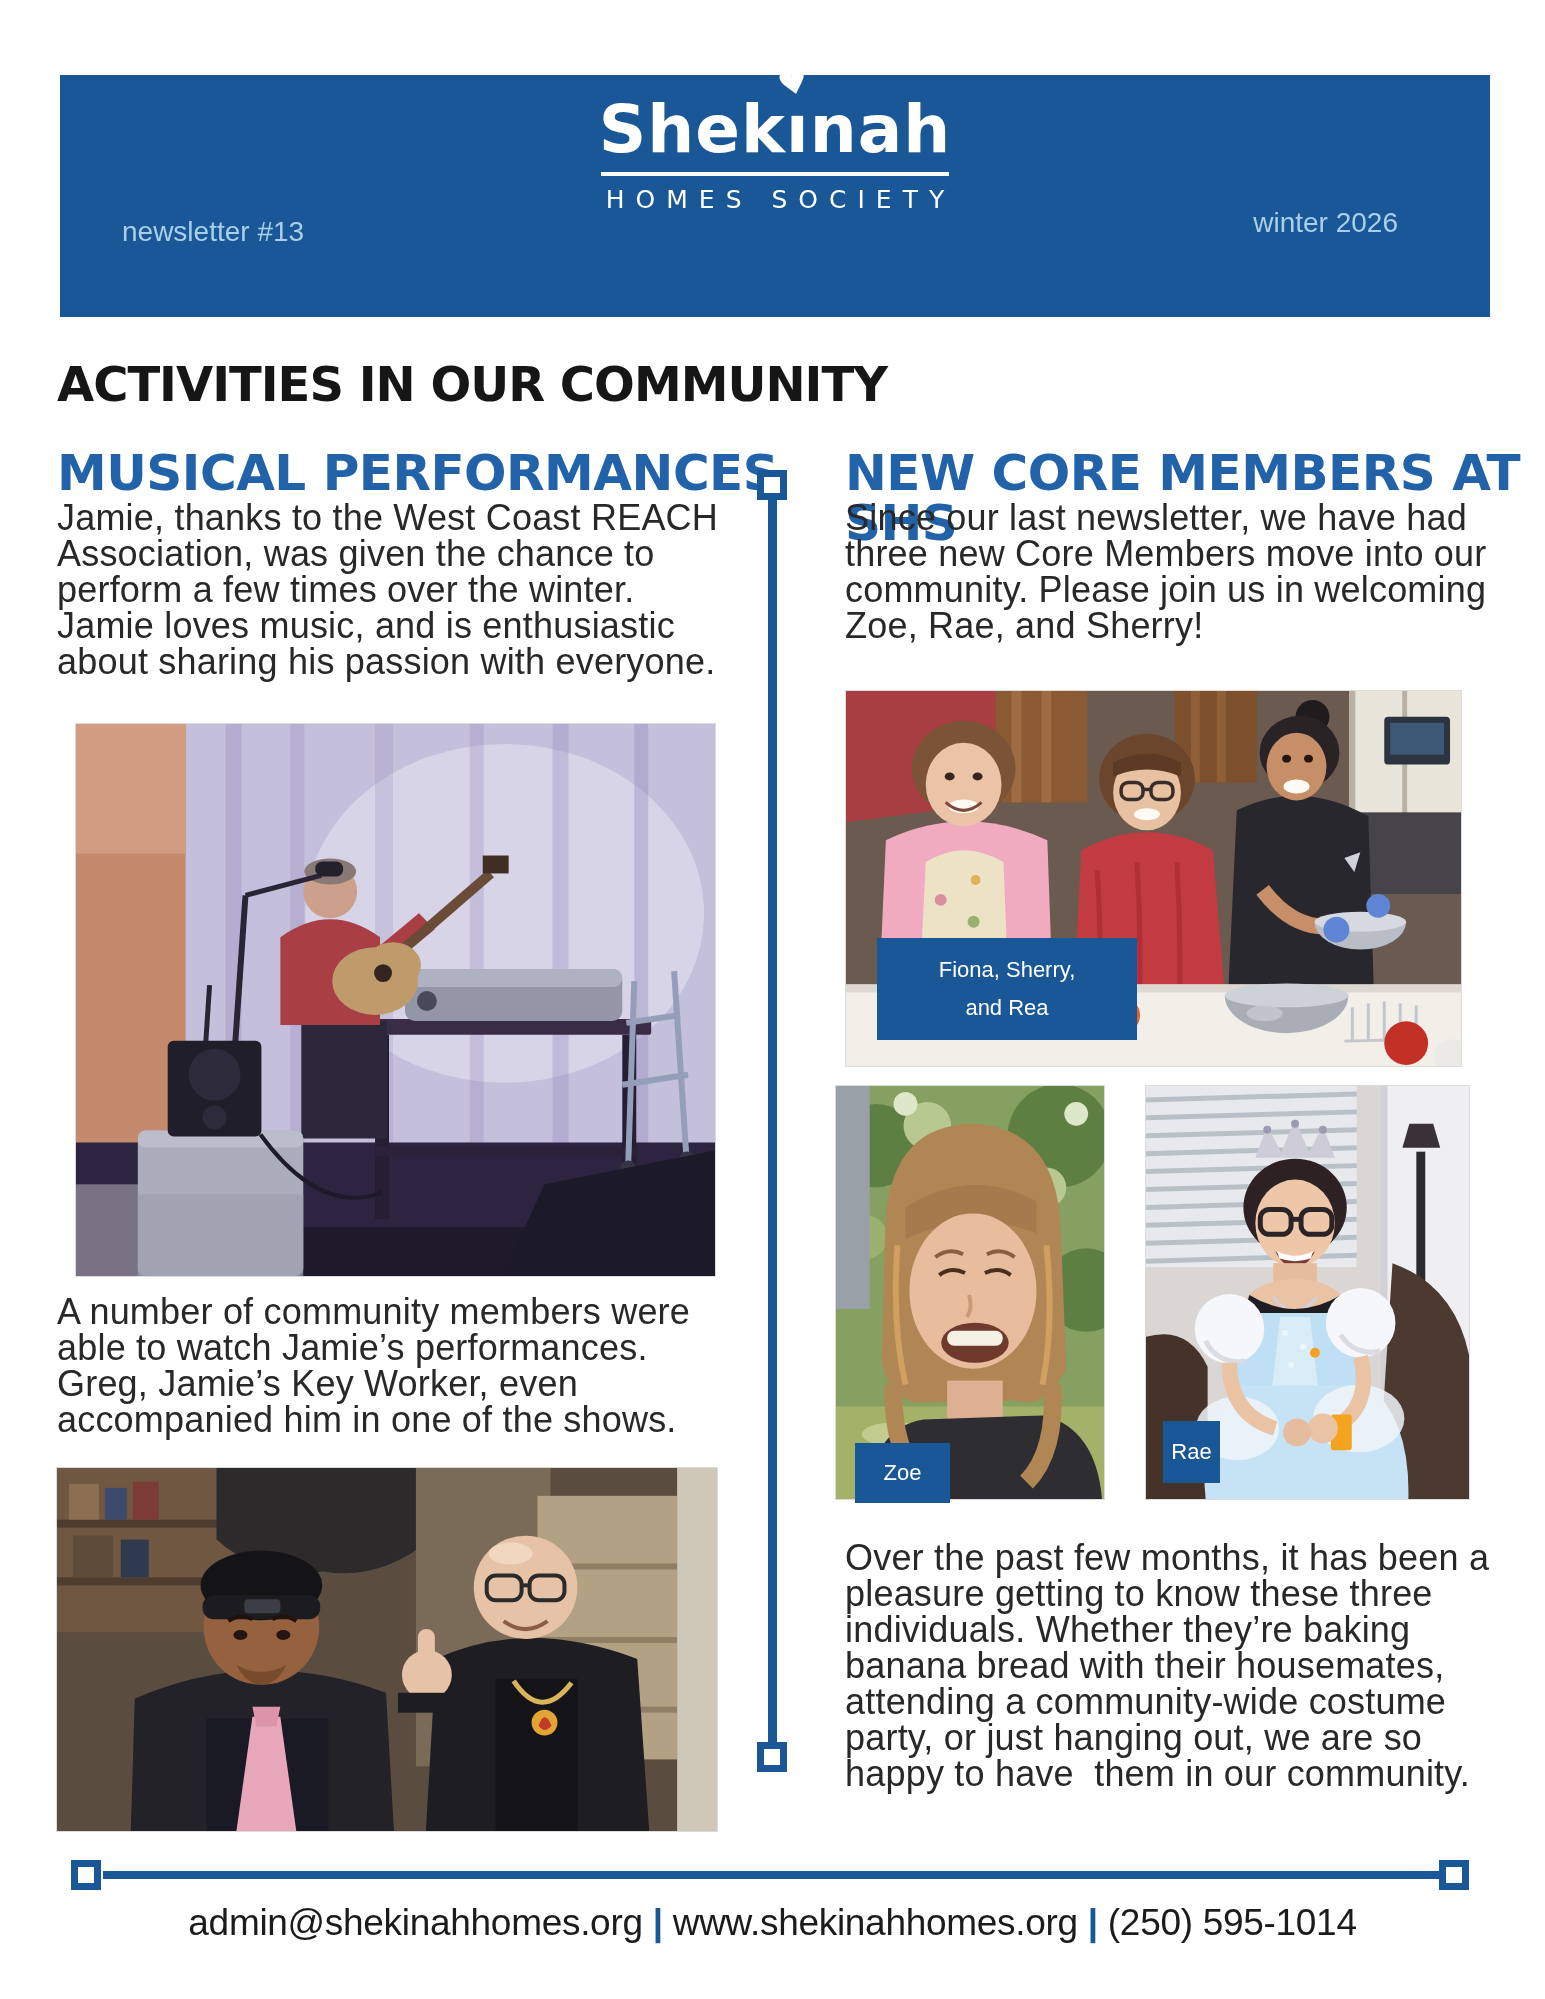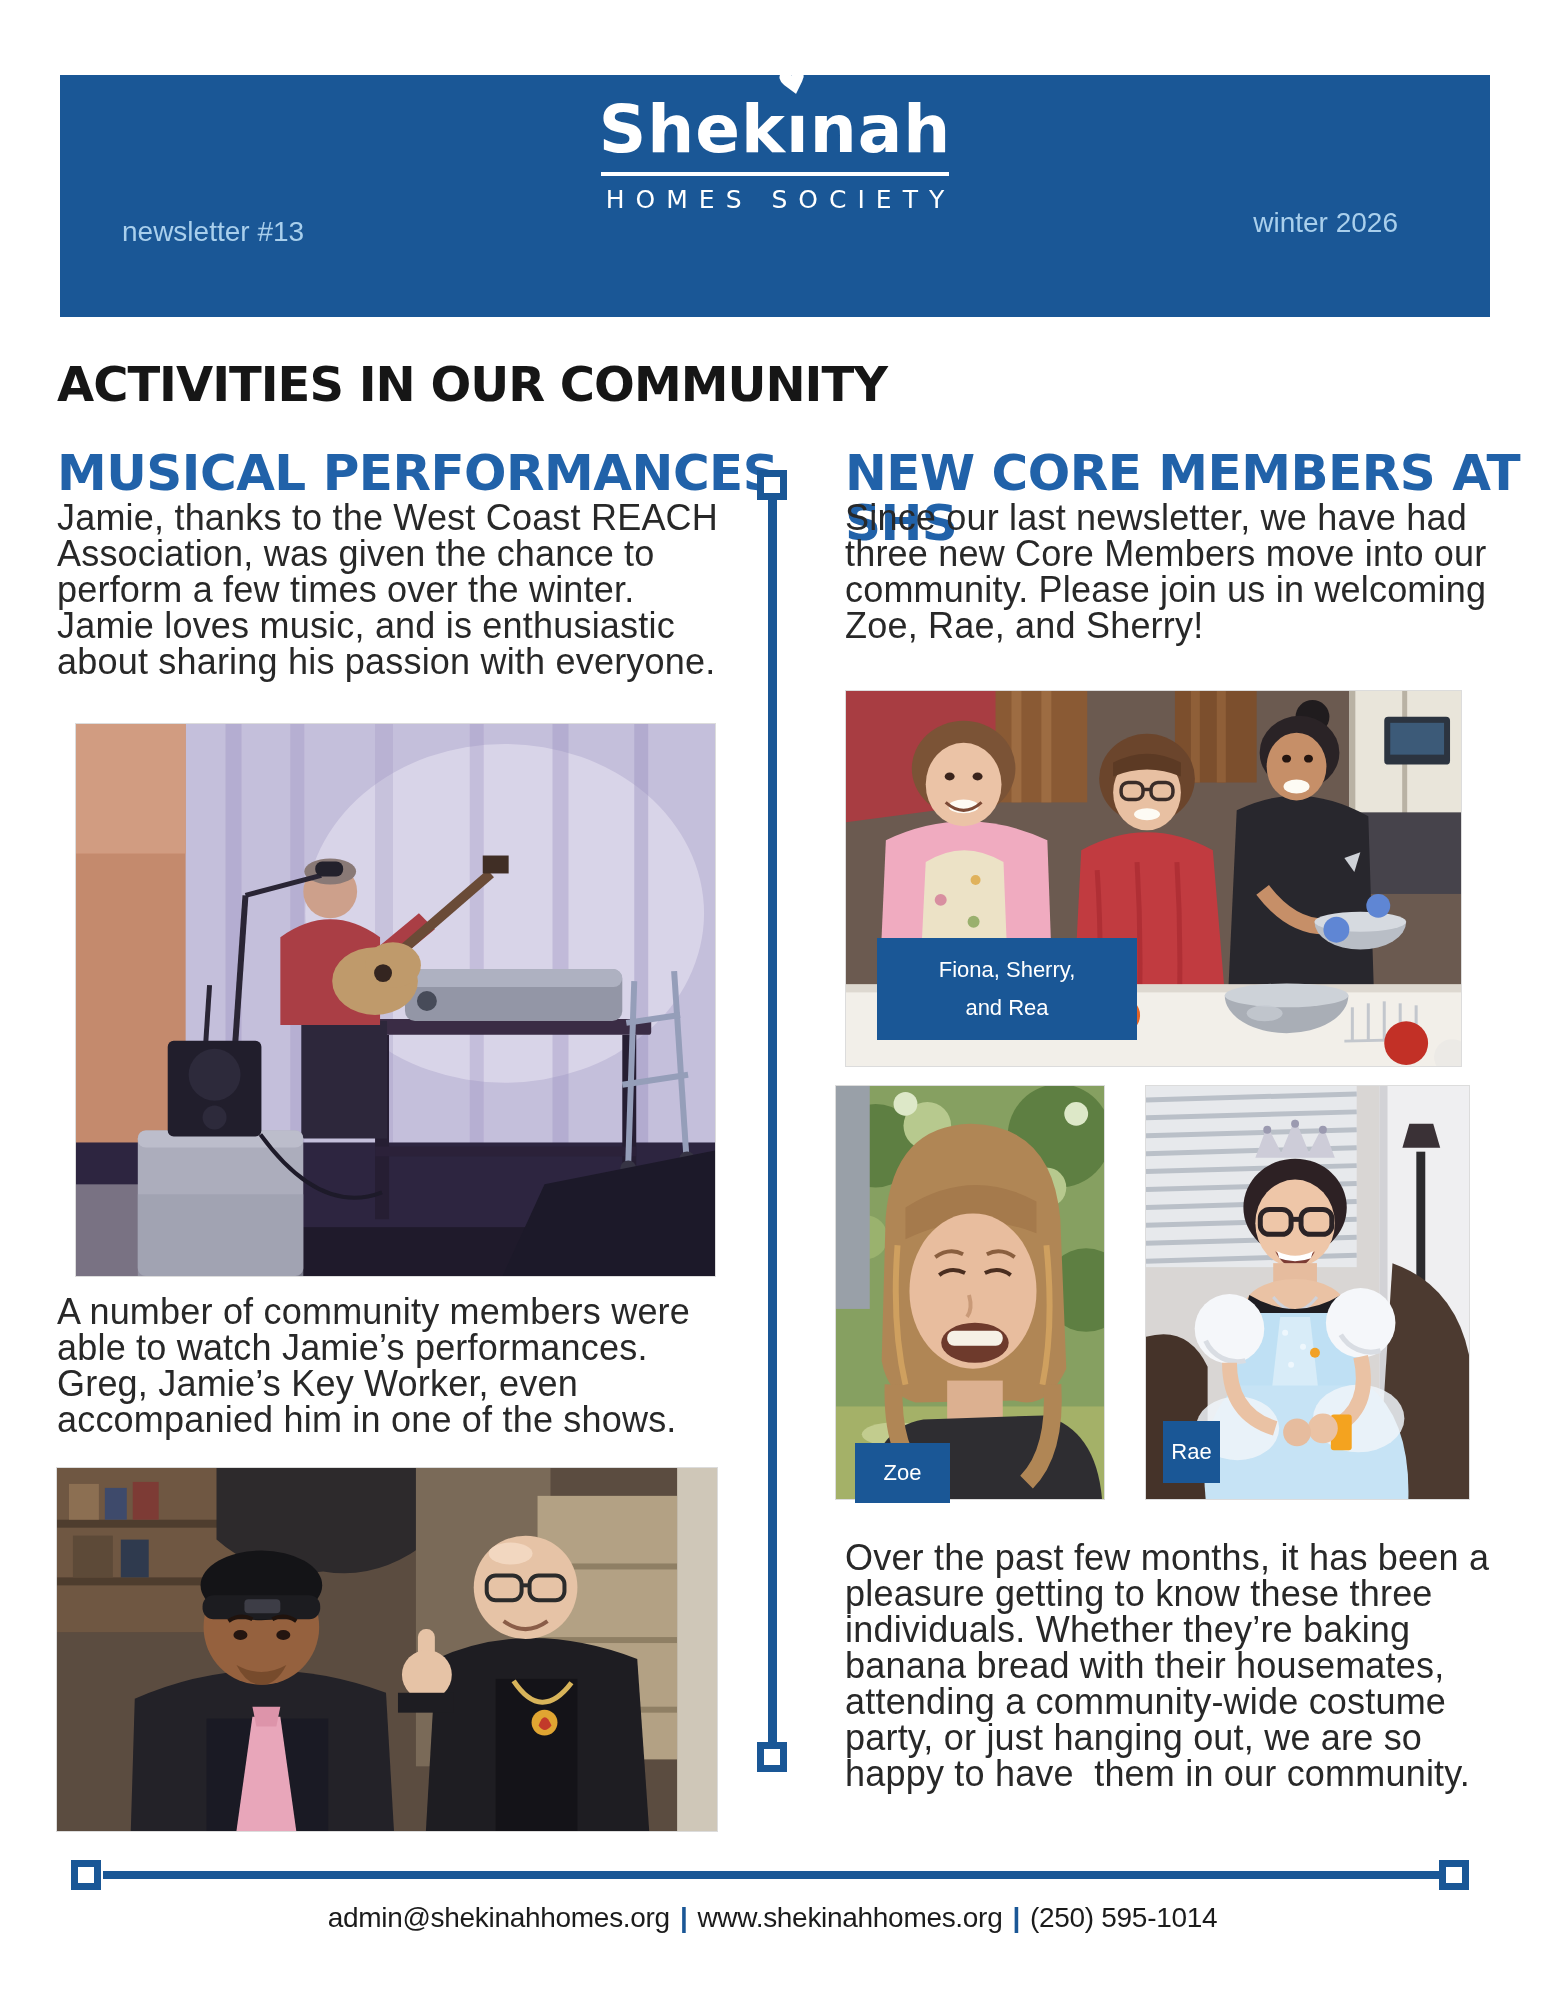--- a/index.html
+++ b/index.html
@@ -53,21 +53,21 @@
   
   .sq{width:30px;height:30px;border:7px solid #1A5796;background:#ffffff;box-sizing:border-box;}
   #div-sq-top{left:757px;top:470px;}
   #div-line{left:768px;top:498px;width:9px;height:1246px;background:#1A5796;}
   #div-sq-bottom{left:757px;top:1742px;}
 
   
   #footer-line{left:103px;top:1871px;width:1338px;height:8px;background:#1A5796;}
   #footer-sq-left{left:71px;top:1860px;}
   #footer-sq-right{left:1439px;top:1860px;}
-  #footer-text{left:0;top:1902px;width:1545px;text-align:center;font-size:28px;color:#1b1b1b;letter-spacing:-0.3px;}
+  #footer-text{left:0;top:1902px;width:1545px;text-align:center;font-size:37px;color:#1b1b1b;letter-spacing:-0.3px;}
   .fsep{color:#1A5796;font-weight:bold;padding:0 10px;}
 </style>
 </head>
 <body>
 
 <div id="page">
 
   <div class="abs" id="banner">
     <div class="abs banner-side" id="issue">newsletter #13</div>
     <div class="abs banner-side" id="season">winter 2026</div>

